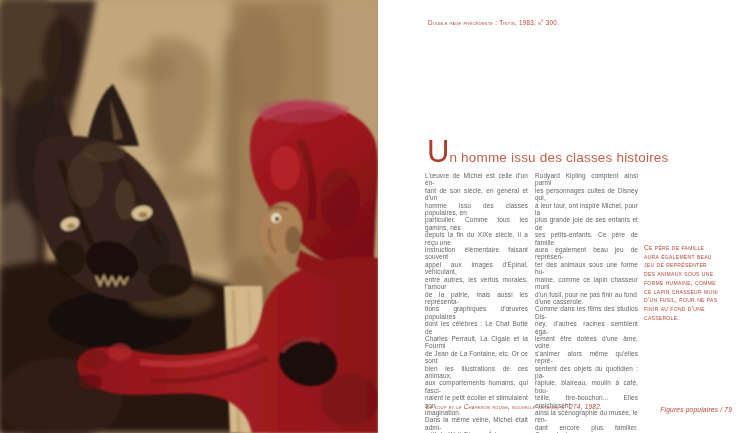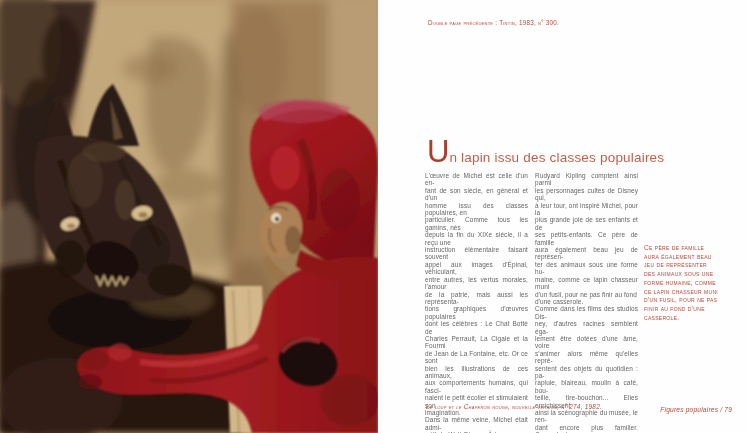--- a/index.html
+++ b/index.html
@@ -172,21 +172,21 @@
         <ellipse cx="350" cy="400" rx="30" ry="26" fill="#6e1013" opacity="0.5"></ellipse>
       </g>
     </svg>
   </div>
 
   <div class="page-right">
 
     <div class="top-caption">Double page précédente : Tintin, 1983, n° 300.</div>
 
     <div class="title">
-      <span class="initial">U</span><span class="rest">n lapin issu des classes populaires</span>
+      <span class="initial">U</span><span class="rest">n homme issu des classes histoires</span>
     </div>
 
     <div class="columns">
       <div class="col">L'œuvre de Michel est celle d'un en-
 fant de son siècle, en général et d'un
 homme issu des classes populaires, en
 particulier. Comme tous les gamins, nés
 depuis la fin du XIXe siècle, il a reçu une
 instruction élémentaire faisant souvent
 appel aux images d'Épinal, véhiculant,

